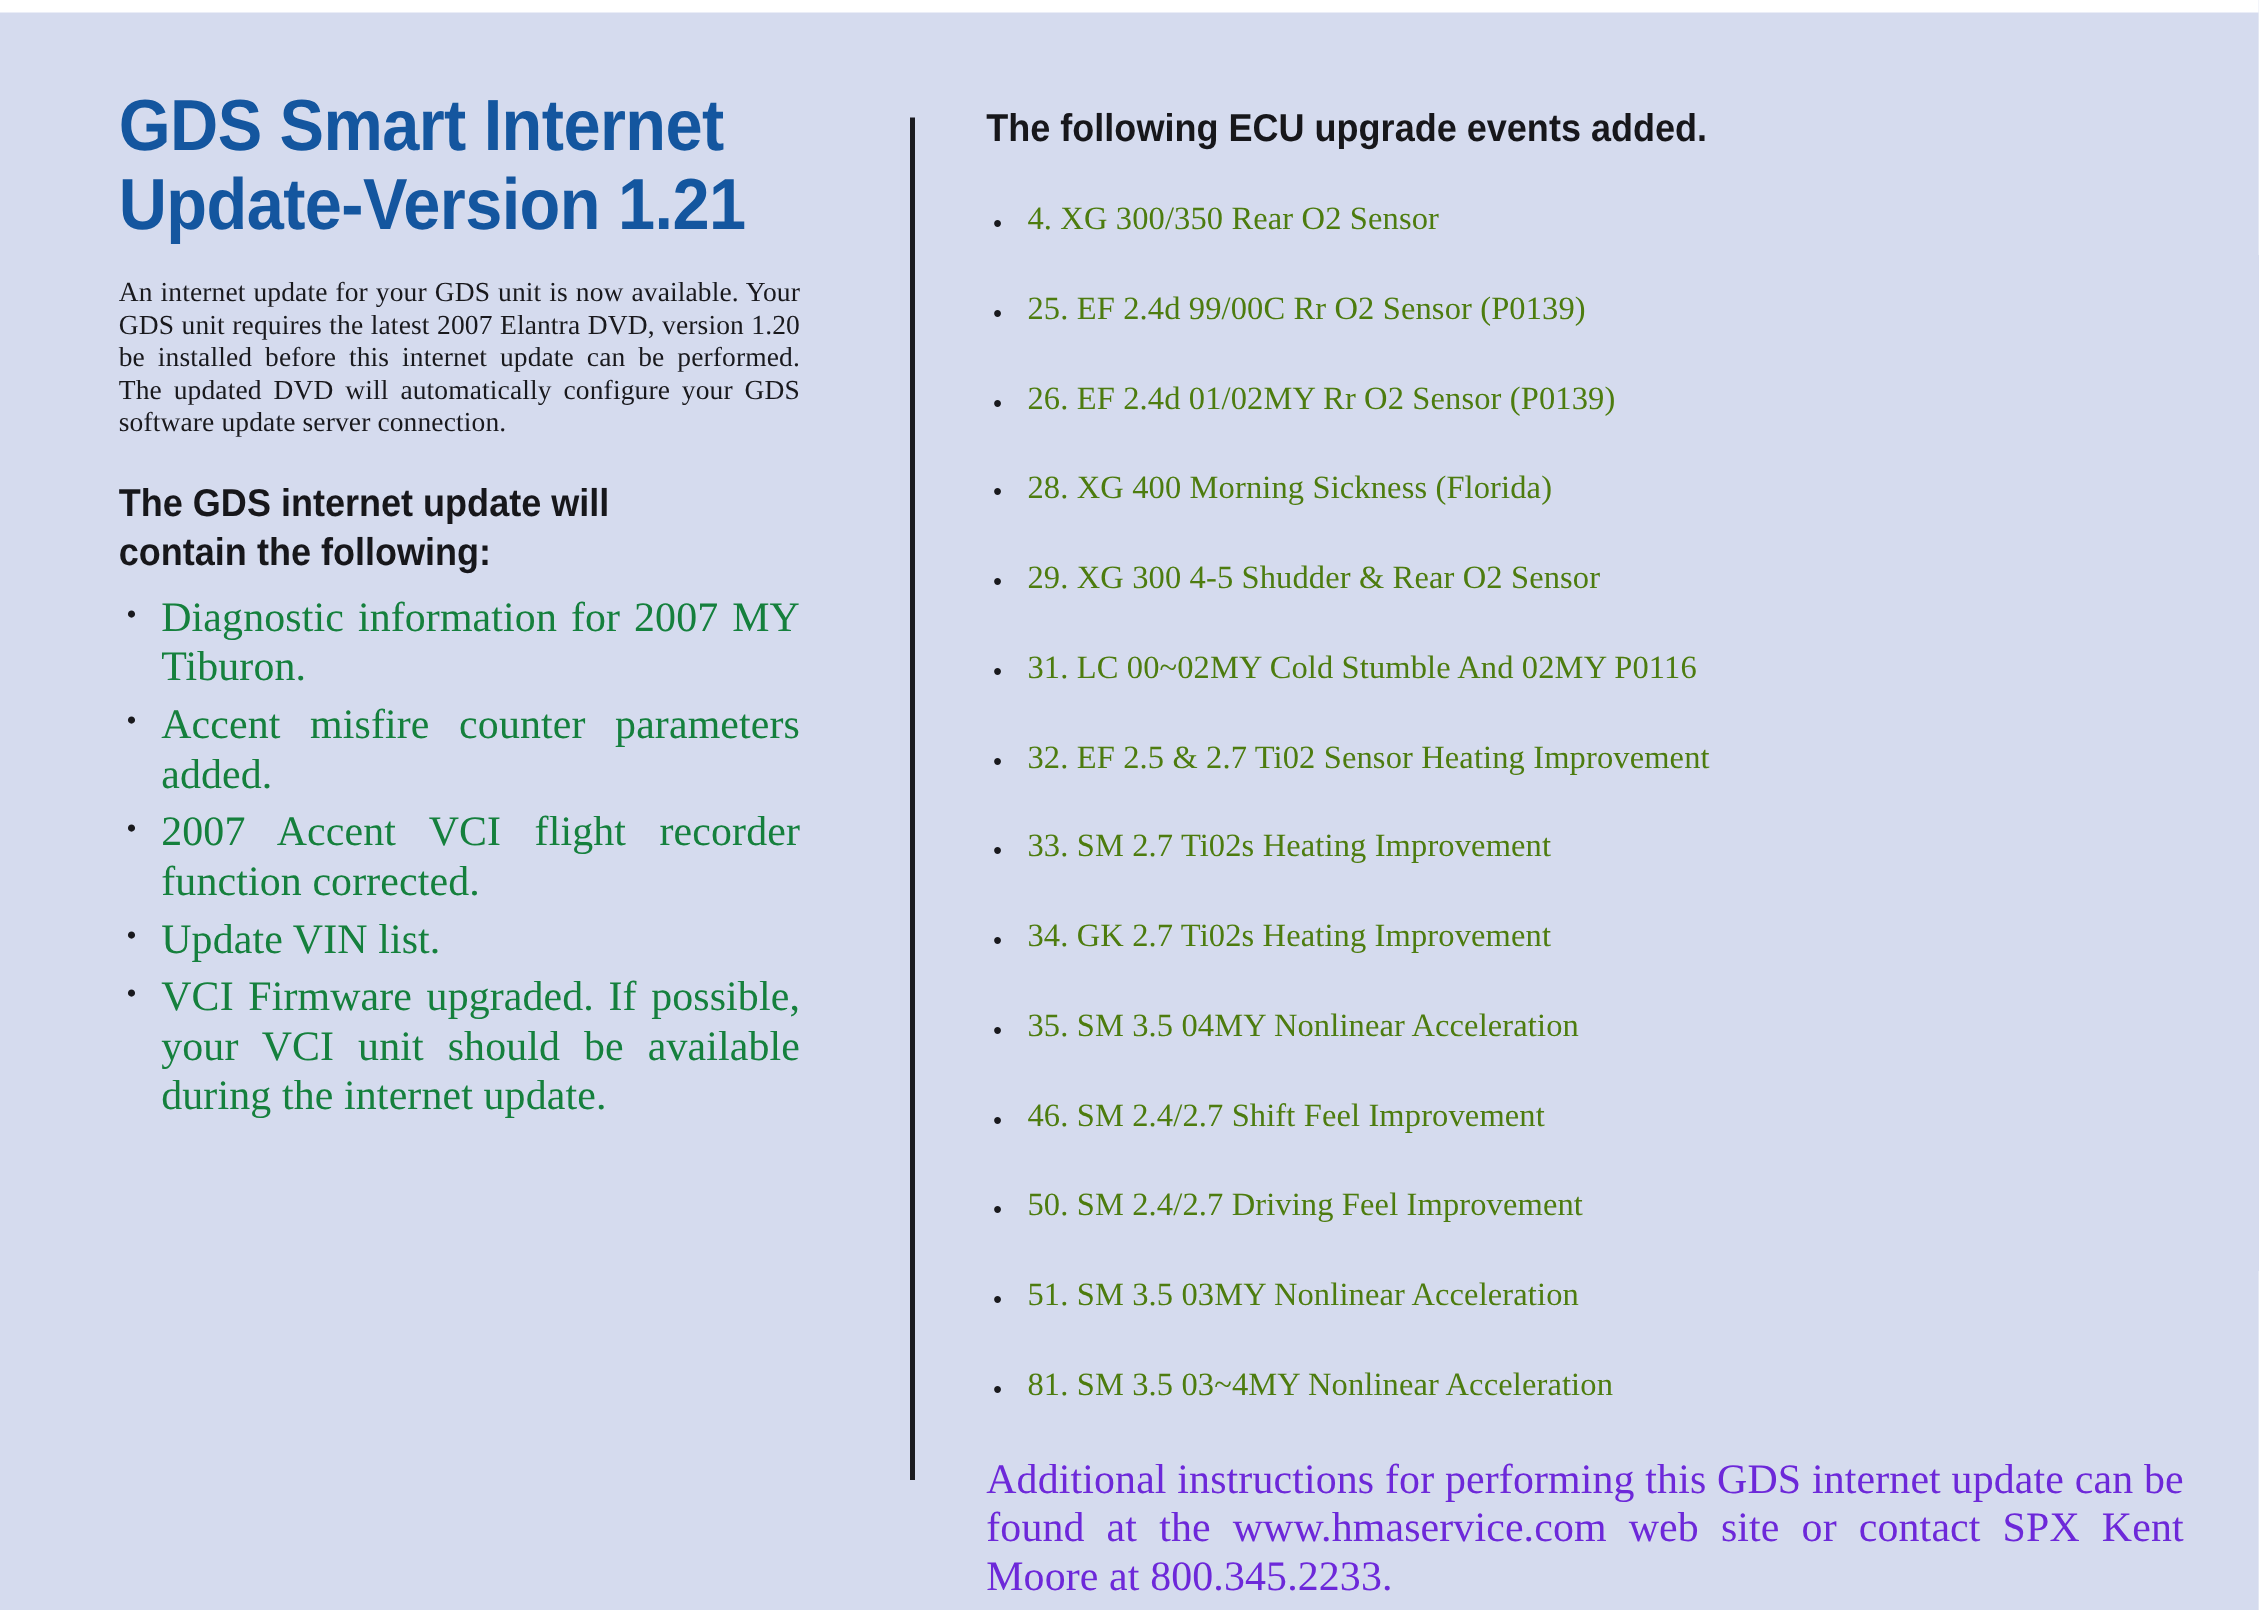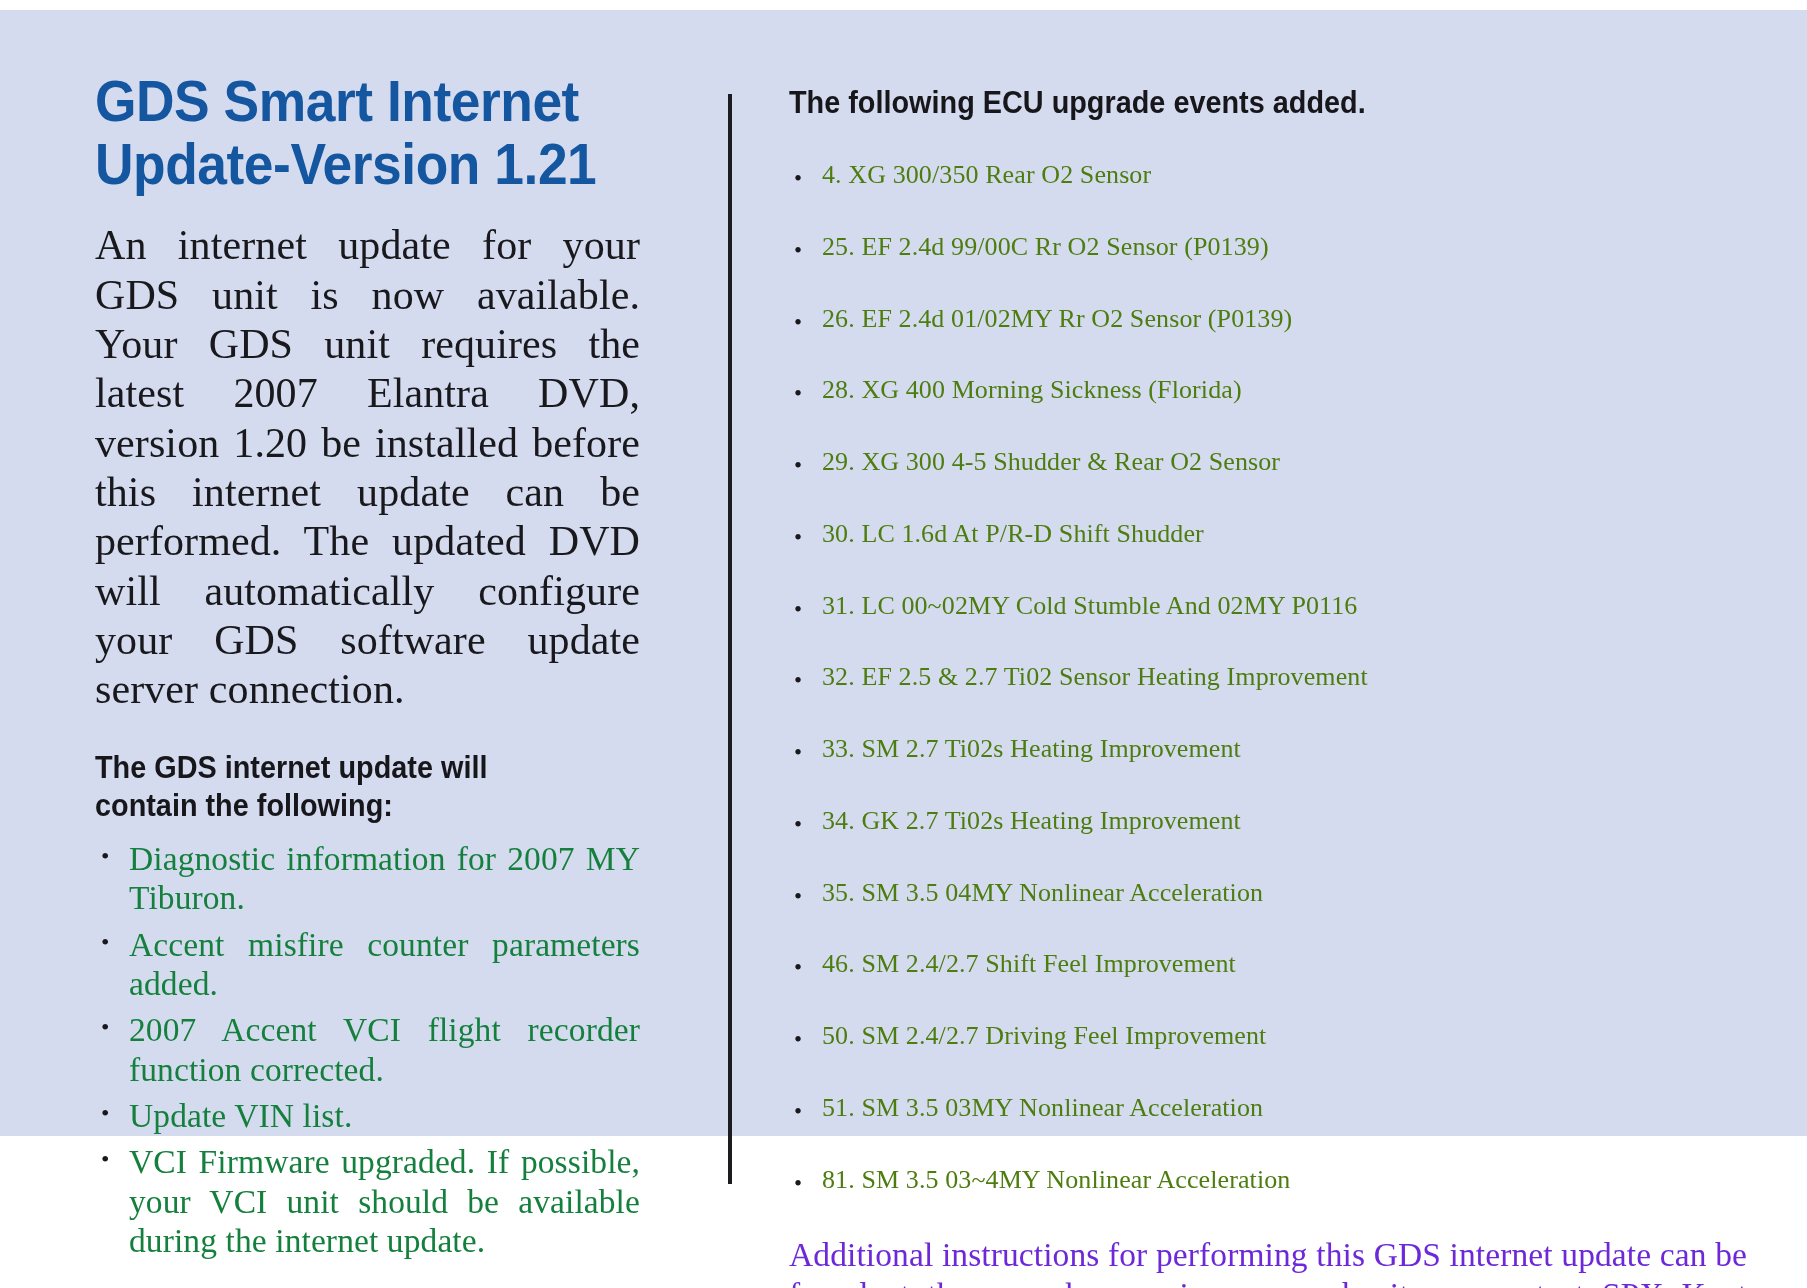--- a/index.html
+++ b/index.html
@@ -11,21 +11,21 @@
     width: 1807px;
     height: 1288px;
     background: #ffffff;
     font-family: "Liberation Serif", "DejaVu Serif", serif;
     overflow: hidden;
   }
 
   .page {
     position: relative;
     width: 1807px;
-    height: 1136px;
+    height: 1288px;
     background: #d5dbee;
     box-sizing: border-box;
     text-decoration: underline;
   }
 
   
   .page::before {
     content: "";
     position: absolute;
     left: 0; top: 0; right: 0;
@@ -75,21 +75,21 @@
     letter-spacing: -0.5px;
     color: #14569f;
     margin: 0 0 26px 0;
     transform: scaleX(0.92);
     transform-origin: left top;
     white-space: pre-line;
   }
 
   
   .intro {
-    font-size: 42px;
+    font-size: 22px;
     line-height: 1.175;
     color: #19191d;
     text-align: justify;
     margin: 4px 0 34px 0;
     letter-spacing: 0.1px;
   }
 
   .subhead {
     font-family: "Liberation Sans Narrow", "Liberation Sans", "DejaVu Sans", sans-serif;
     font-weight: bold;
@@ -205,21 +205,20 @@
 
     <div class="col-right">
       <h2 class="right-head">The following ECU upgrade events added.</h2>
 
       <ul class="ecu-list">
         <li>4. XG 300/350 Rear O2 Sensor</li>
         <li>25. EF 2.4d 99/00C Rr O2 Sensor (P0139)</li>
         <li>26. EF 2.4d 01/02MY Rr O2 Sensor (P0139)</li>
         <li>28. XG 400 Morning Sickness (Florida)</li>
         <li>29. XG 300 4-5 Shudder &amp; Rear O2 Sensor</li>
-        <li>30. LC 1.6d At P/R-D Shift Shudder</li>
         <li>31. LC 00~02MY Cold Stumble And 02MY P0116</li>
         <li>32. EF 2.5 &amp; 2.7 Ti02 Sensor Heating Improvement</li>
         <li>33. SM 2.7 Ti02s Heating Improvement</li>
         <li>34. GK 2.7 Ti02s Heating Improvement</li>
         <li>35. SM 3.5 04MY Nonlinear Acceleration</li>
         <li>46. SM 2.4/2.7 Shift Feel Improvement</li>
         <li>50. SM 2.4/2.7 Driving Feel Improvement</li>
         <li>51. SM 3.5 03MY Nonlinear Acceleration</li>
         <li>81. SM 3.5 03~4MY Nonlinear Acceleration</li>
       </ul>

